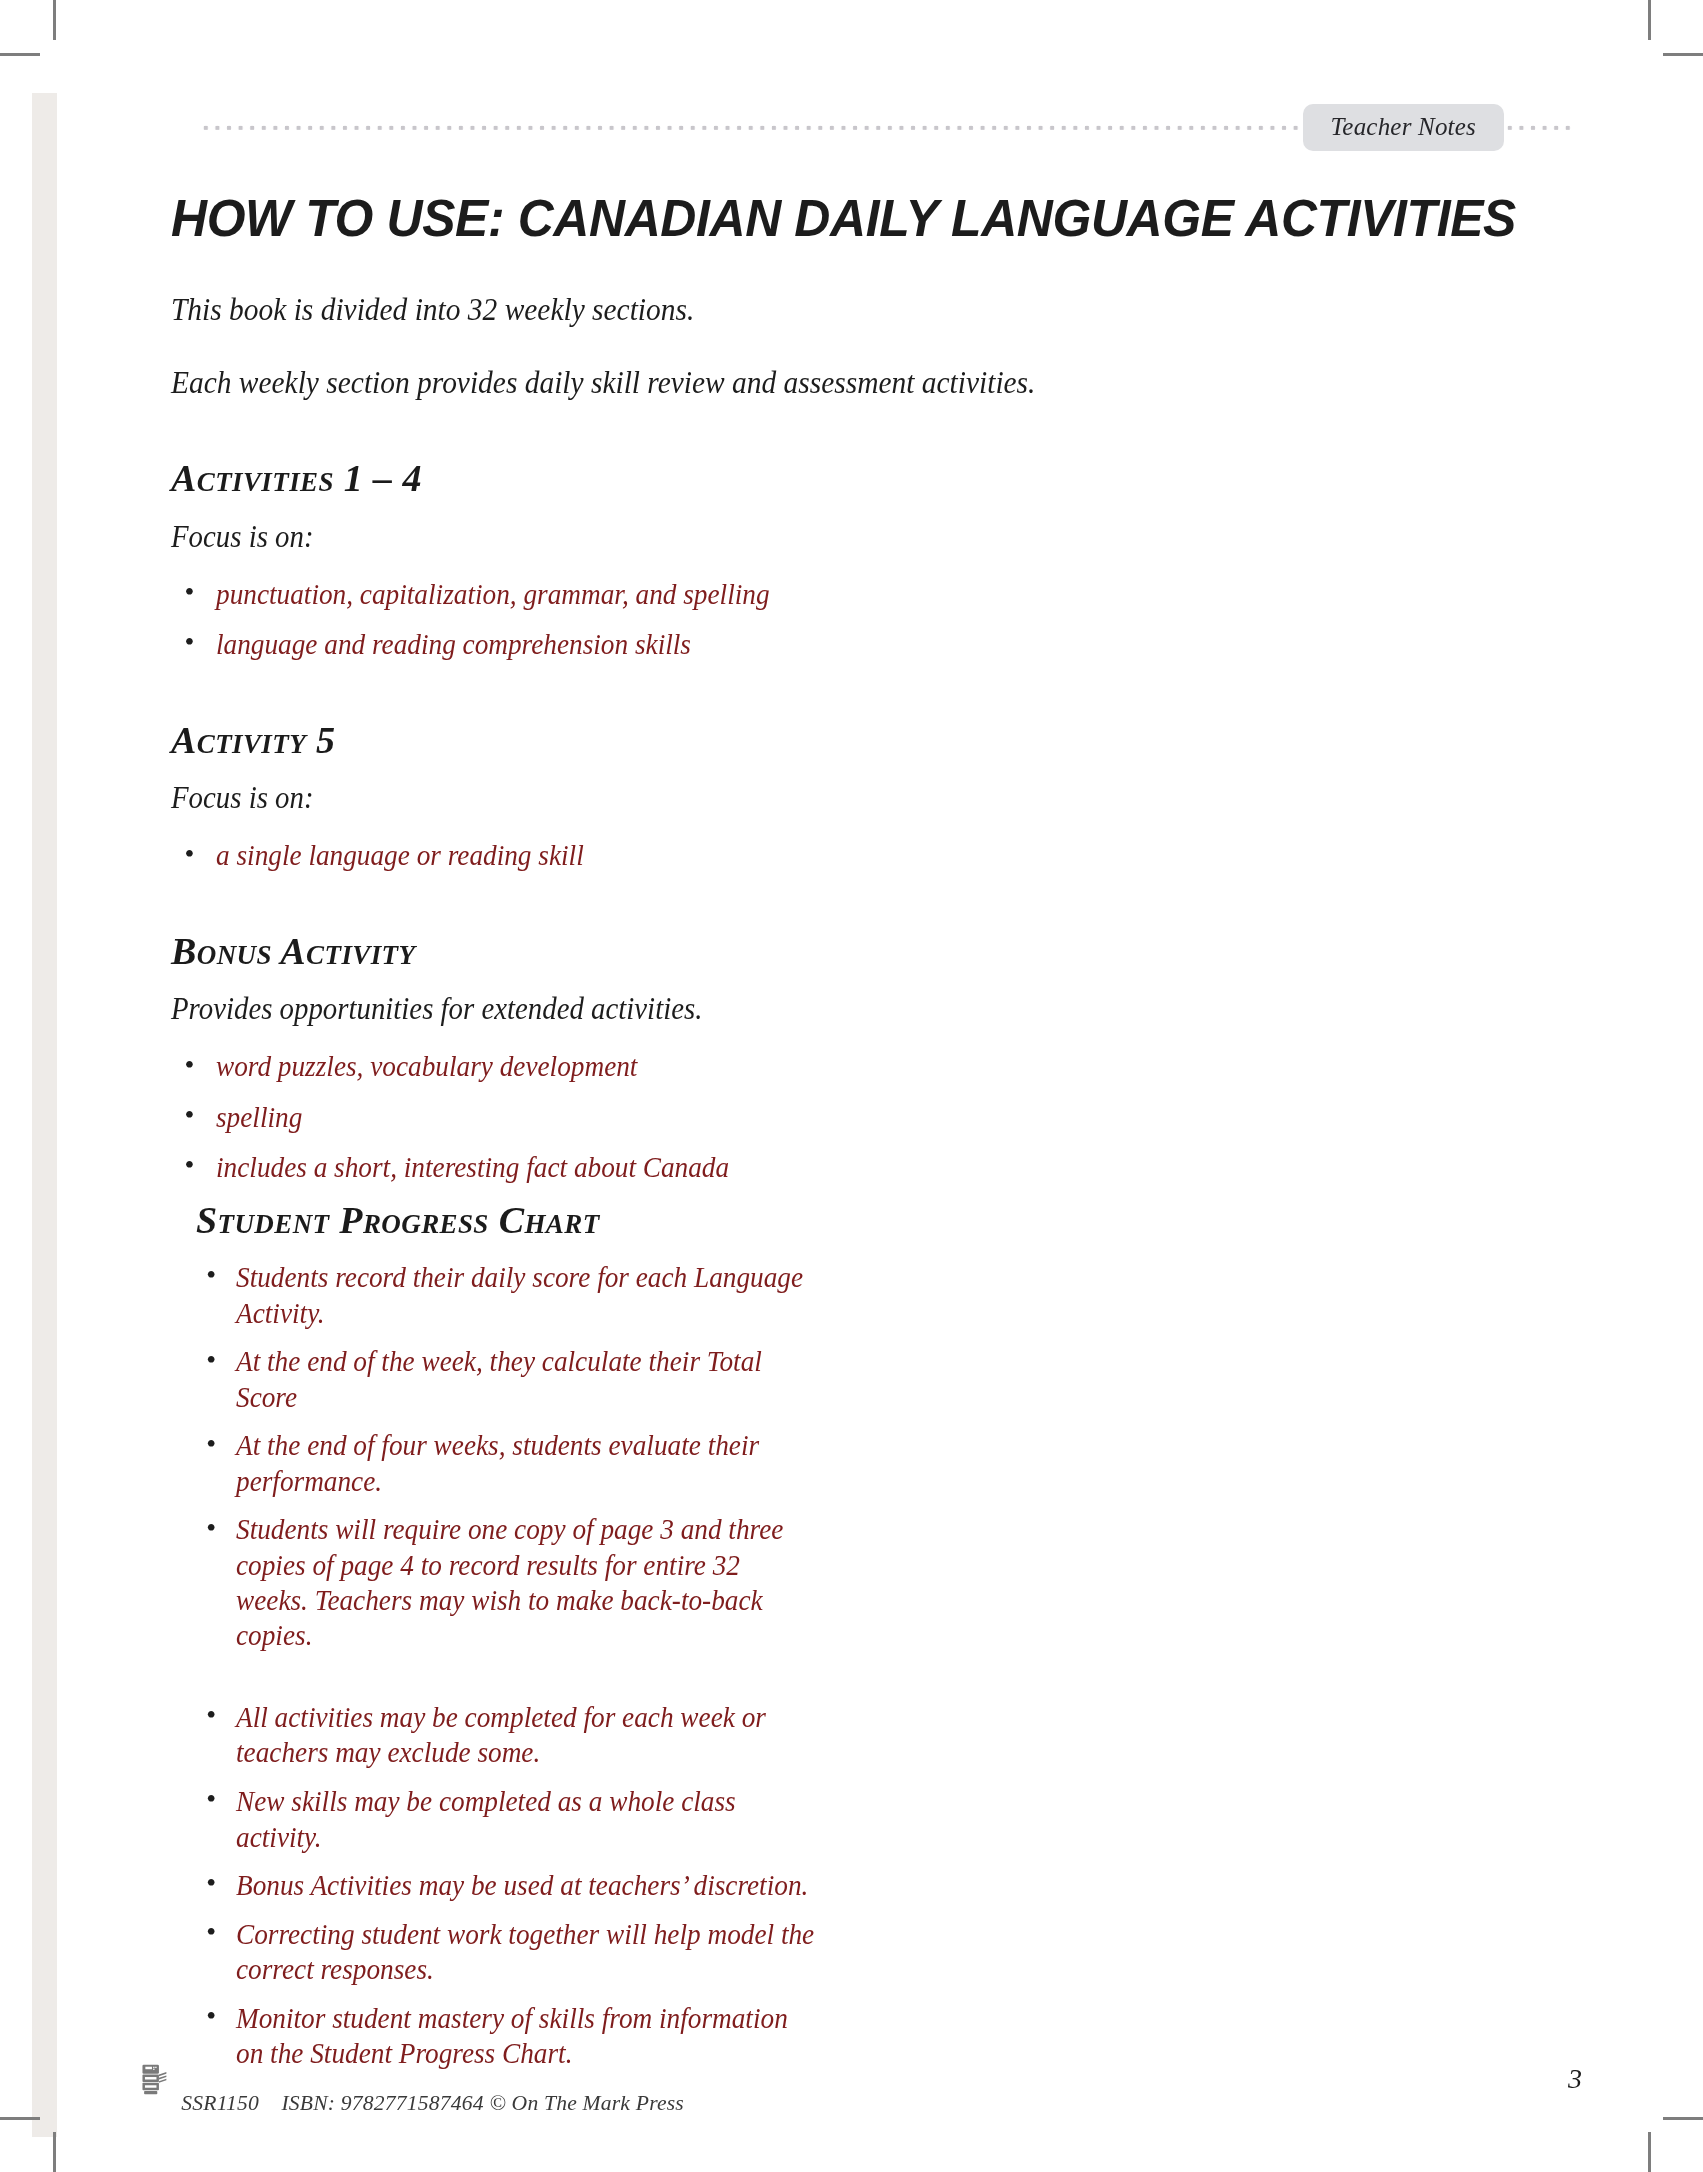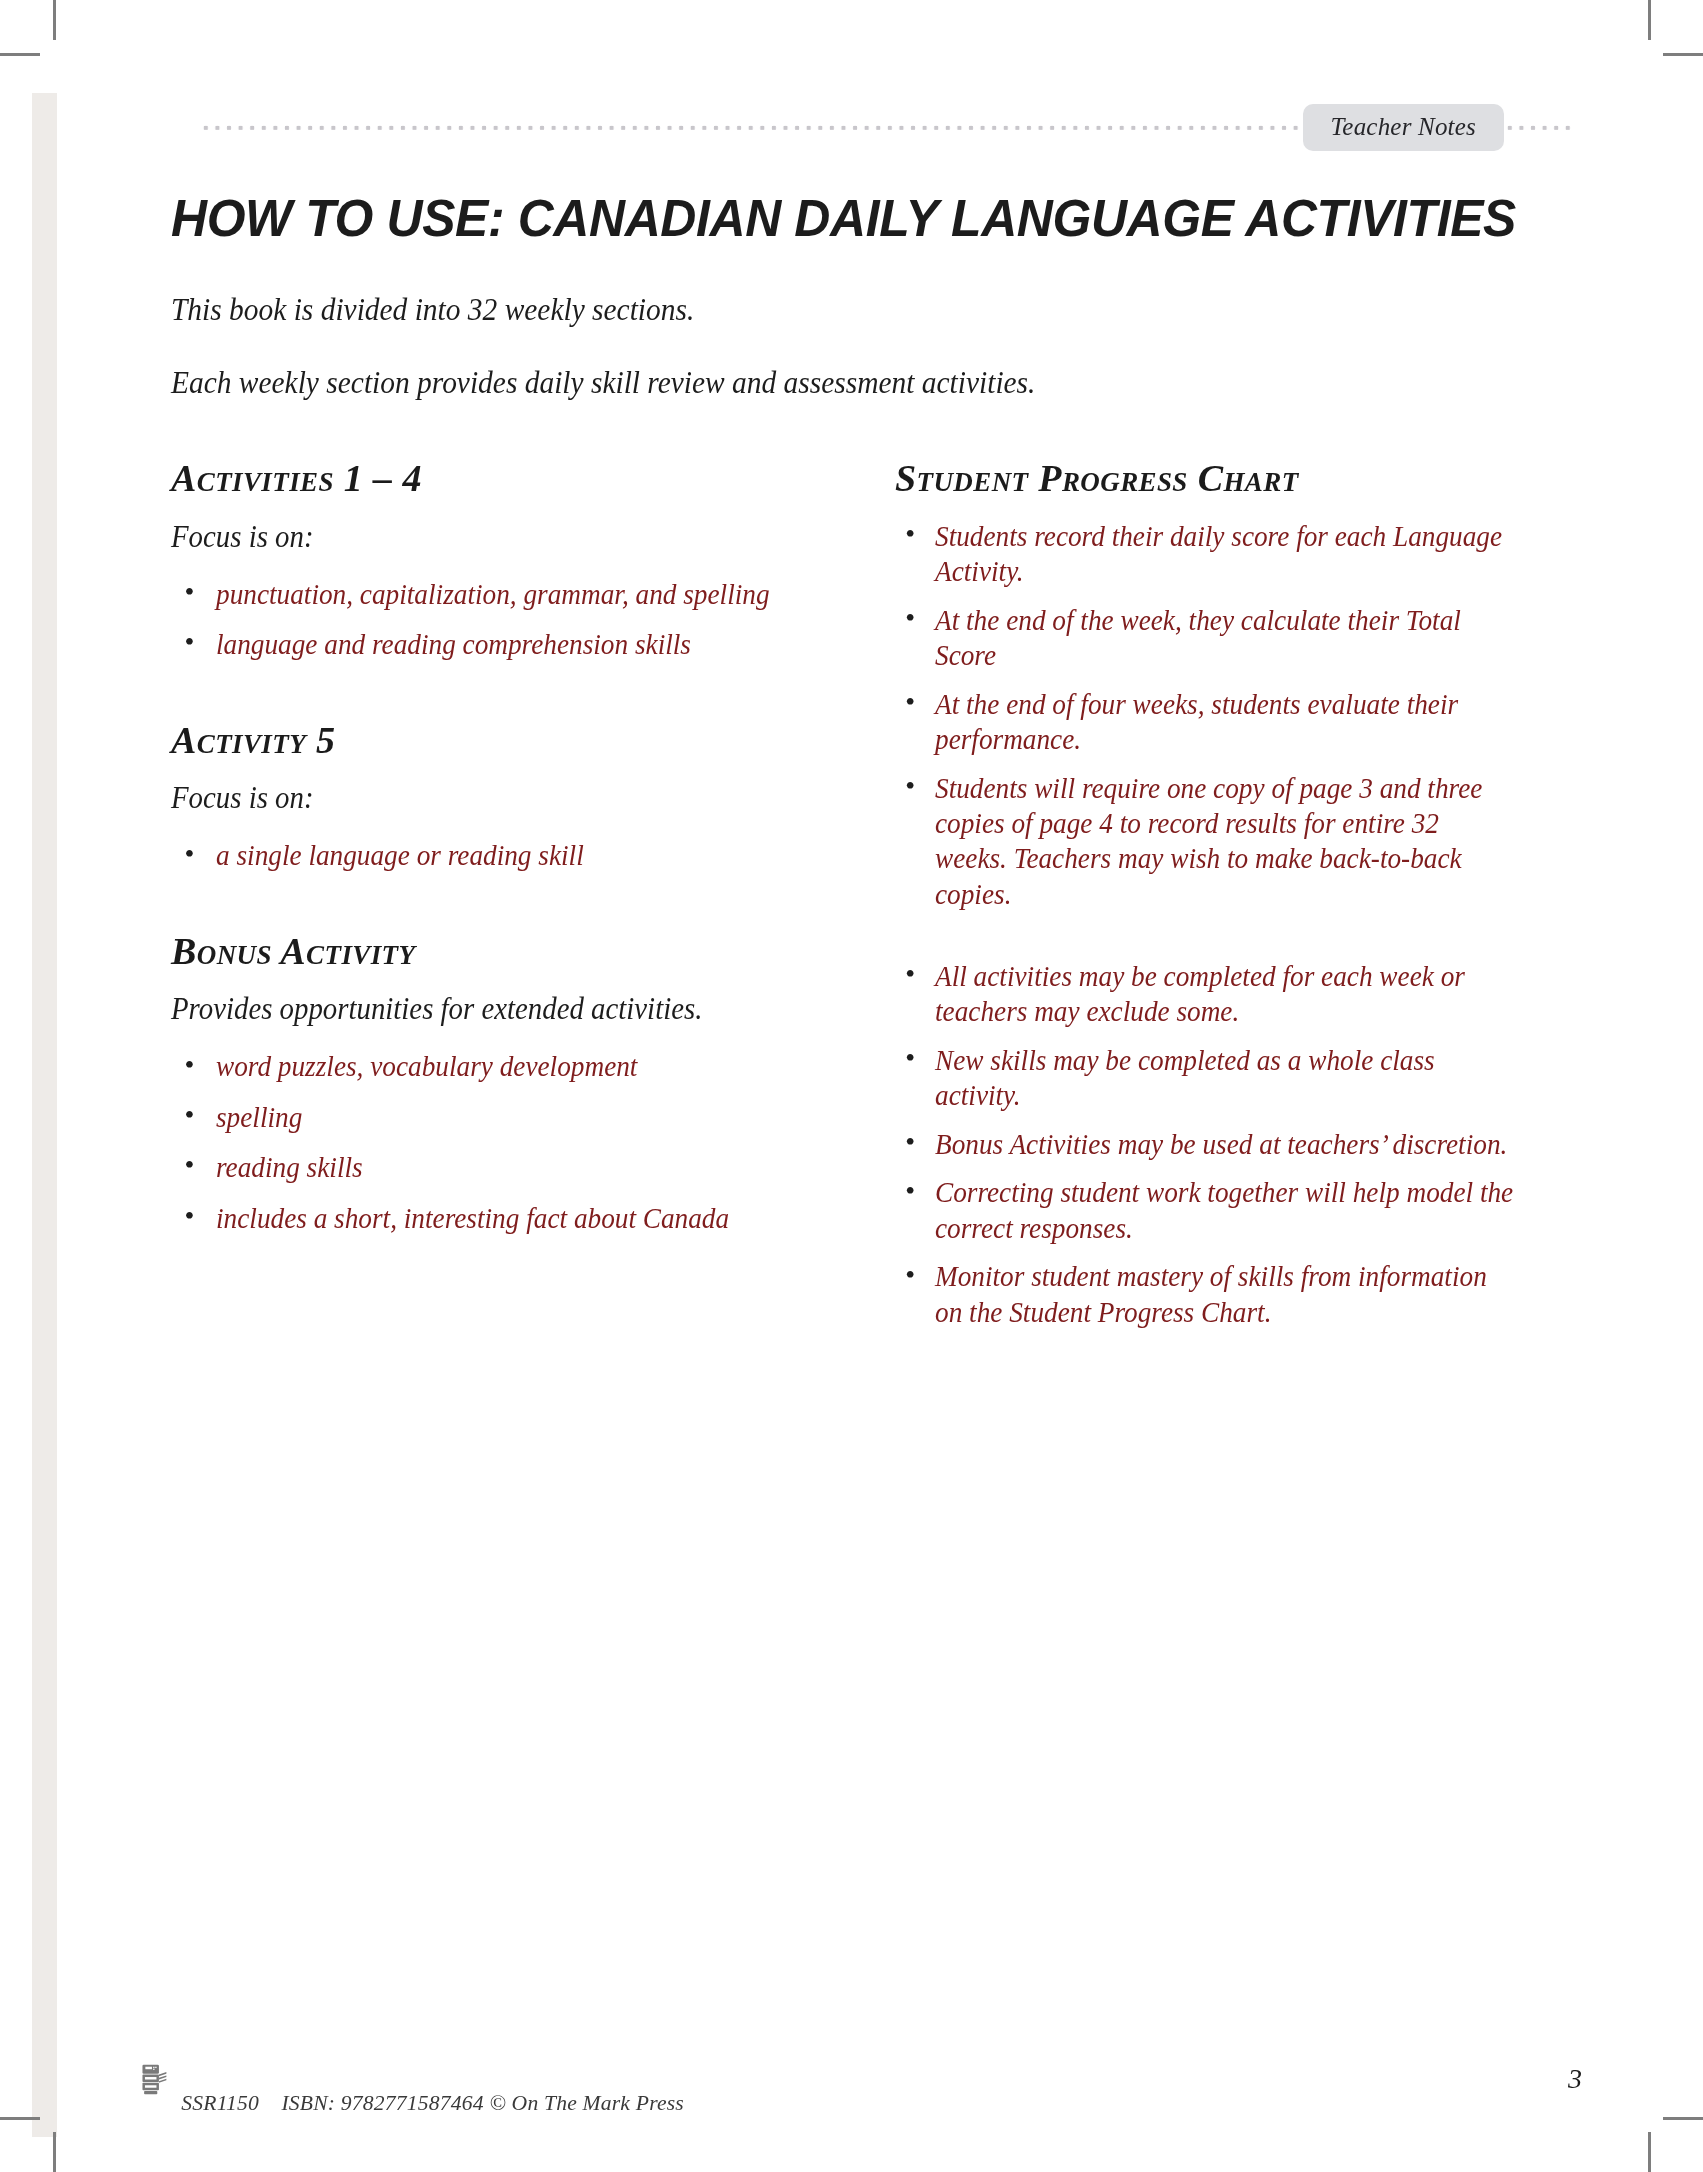--- a/index.html
+++ b/index.html
@@ -116,20 +116,21 @@
   }
 
   
   .columns {
     position: absolute;
     left: 171px;
     top: 459px;
     width: 1414px;
     display: flex;
     gap: 0;
+    flex-direction: column;
   }
   .col-left  { width: 699px; flex: 0 0 699px; }
   .col-right { width: 657px; flex: 0 0 657px; margin-left: 25px; }
 
   h2.section-head {
     margin: 0 0 21.6px 0;
     font-family: "Liberation Serif", serif;
     font-weight: 700;
     color: #1b1b1b;
     font-size: 38px;
@@ -276,23 +277,20 @@
 
       <section>
         <h2 class="section-head">Bonus Activity</h2>
         <p class="lead">Provides opportunities for extended activities.</p>
         <ul class="bullets">
           <li>
               <span class="bullet-text">word puzzles, vocabulary development</span>
             </li>
           <li>
               <span class="bullet-text">spelling</span>
-            </li>
-          <li>
-              <span class="bullet-text">reading skills</span>
             </li>
           <li>
               <span class="bullet-text">includes a short, interesting fact about Canada</span>
             </li>
         </ul>
       </section>
 
     </div>
 
     <div class="col-right">

